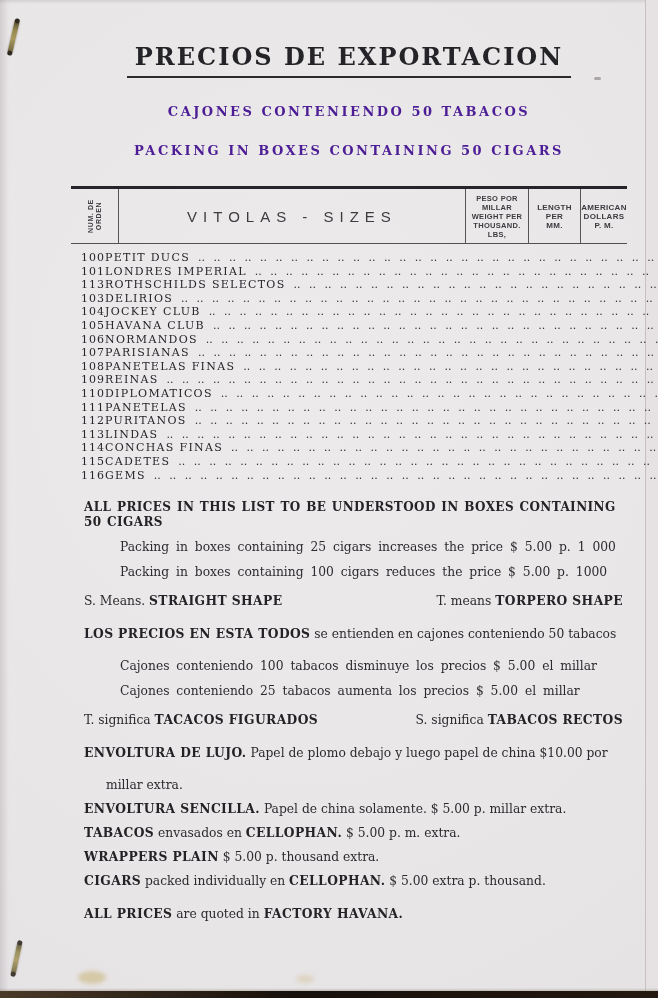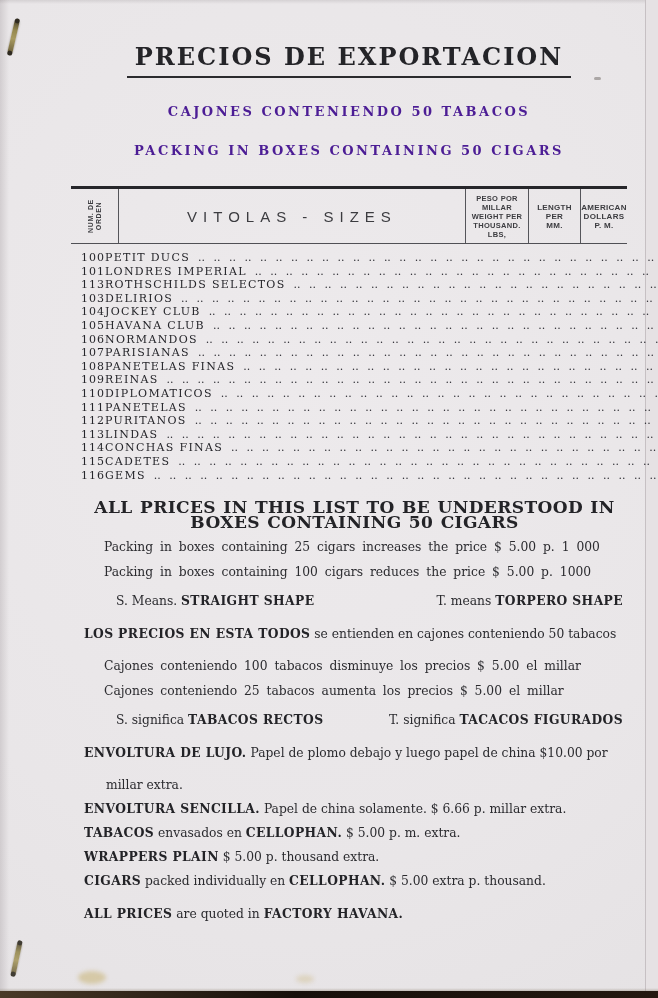--- a/index.html
+++ b/index.html
@@ -67,23 +67,23 @@
   .row{display:flex;align-items:baseline;height:13.6px;line-height:13.6px;}
   .c-num{width:48px;padding-left:10px;box-sizing:border-box;letter-spacing:1px;}
   .c-name{flex:1;display:flex;align-items:baseline;padding-right:18px;box-sizing:border-box;}
   .c-name .name{white-space:nowrap;letter-spacing:1.3px;}
   .leader{flex:1;overflow:hidden;white-space:nowrap;margin:0 12px 0 8px;word-spacing:5px;color:#34343a;}
 
   
   .notes{margin-top:18px;font-size:12.3px;color:#2b2b2f;padding-left:13px;padding-right:2px;}
   .note{line-height:15px;}
   .note b{letter-spacing:.4px;color:#232327;}
-  .n-heading{font-weight:bold;font-size:17px;word-spacing:1px;letter-spacing:.2px;color:#232327;text-align:center;}
-  .n-sub{margin-left:20px;margin-top:10px;word-spacing:3px;}
-  .n-pair{display:flex;justify-content:space-between;margin-top:13px;padding-right:2px;margin-left:32px;}
+  .n-heading{font-weight:bold;font-size:12px;word-spacing:1px;letter-spacing:.2px;color:#232327;}
+  .n-sub{margin-left:36px;margin-top:10px;word-spacing:3px;}
+  .n-pair{display:flex;justify-content:space-between;margin-top:13px;padding-right:2px;}
   .n-para{margin-top:8px;}
   .n-cont{margin-left:22px;margin-top:17px;}
   .gap{margin-top:17px !important;}
 </style>
 </head>
 <body>
 
 <div class="paper"></div>
 <div class="top-shadow"></div>
 <div class="left-shadow"></div>
@@ -258,25 +258,25 @@
       <div class="note n-sub"><span>Packing in boxes containing  25 cigars increases the price $ 5.00 p. 1 000</span></div>
       <div class="note n-sub"><span>Packing in boxes containing 100 cigars reduces  the price  $  5.00  p.  1000</span></div>
       <div class="note n-pair">
         <div><span>S. Means. </span><b>STRAIGHT SHAPE</b></div>
         <div><span>T. means </span><b>TORPERO SHAPE</b></div>
       </div>
       <div class="note n-para gap"><b>LOS PRECIOS EN ESTA TODOS</b><span> se entienden en cajones conteniendo 50 tabacos</span></div>
       <div class="note n-sub gap"><span>Cajones conteniendo 100 tabacos disminuye los precios $ 5.00 el millar</span></div>
       <div class="note n-sub"><span>Cajones conteniendo 25 tabacos aumenta  los precios $ 5.00 el millar</span></div>
       <div class="note n-pair">
+        <div><span>T. significa </span><b>TACACOS FIGURADOS</b></div>
         <div><span>S. significa </span><b>TABACOS RECTOS</b></div>
-        <div><span>T. significa </span><b>TACACOS FIGURADOS</b></div>
       </div>
       <div class="note n-para gap"><b>ENVOLTURA DE LUJO.</b><span> Papel de plomo debajo y luego papel de china $10.00 por</span></div>
       <div class="note n-cont"><span>millar extra.</span></div>
-      <div class="note n-para"><b>ENVOLTURA SENCILLA.</b><span> Papel de china solamente. $ 6.66 p. millar extra.</span></div>
+      <div class="note n-para"><b>ENVOLTURA SENCILLA.</b><span> Papel de china solamente. $ 5.00 p. millar extra.</span></div>
       <div class="note n-para"><b>TABACOS</b><span> envasados en </span><b>CELLOPHAN.</b><span> $ 5.00 p. m. extra.</span></div>
       <div class="note n-para"><b>WRAPPERS PLAIN</b><span> $ 5.00 p. thousand extra.</span></div>
       <div class="note n-para"><b>CIGARS</b><span> packed individually en </span><b>CELLOPHAN.</b><span> $ 5.00 extra p. thousand.</span></div>
       <div class="note n-para gap"><b>ALL PRICES</b><span> are quoted in </span><b>FACTORY HAVANA.</b></div>
     </div>
 
 </div>
 
 </body></html>

